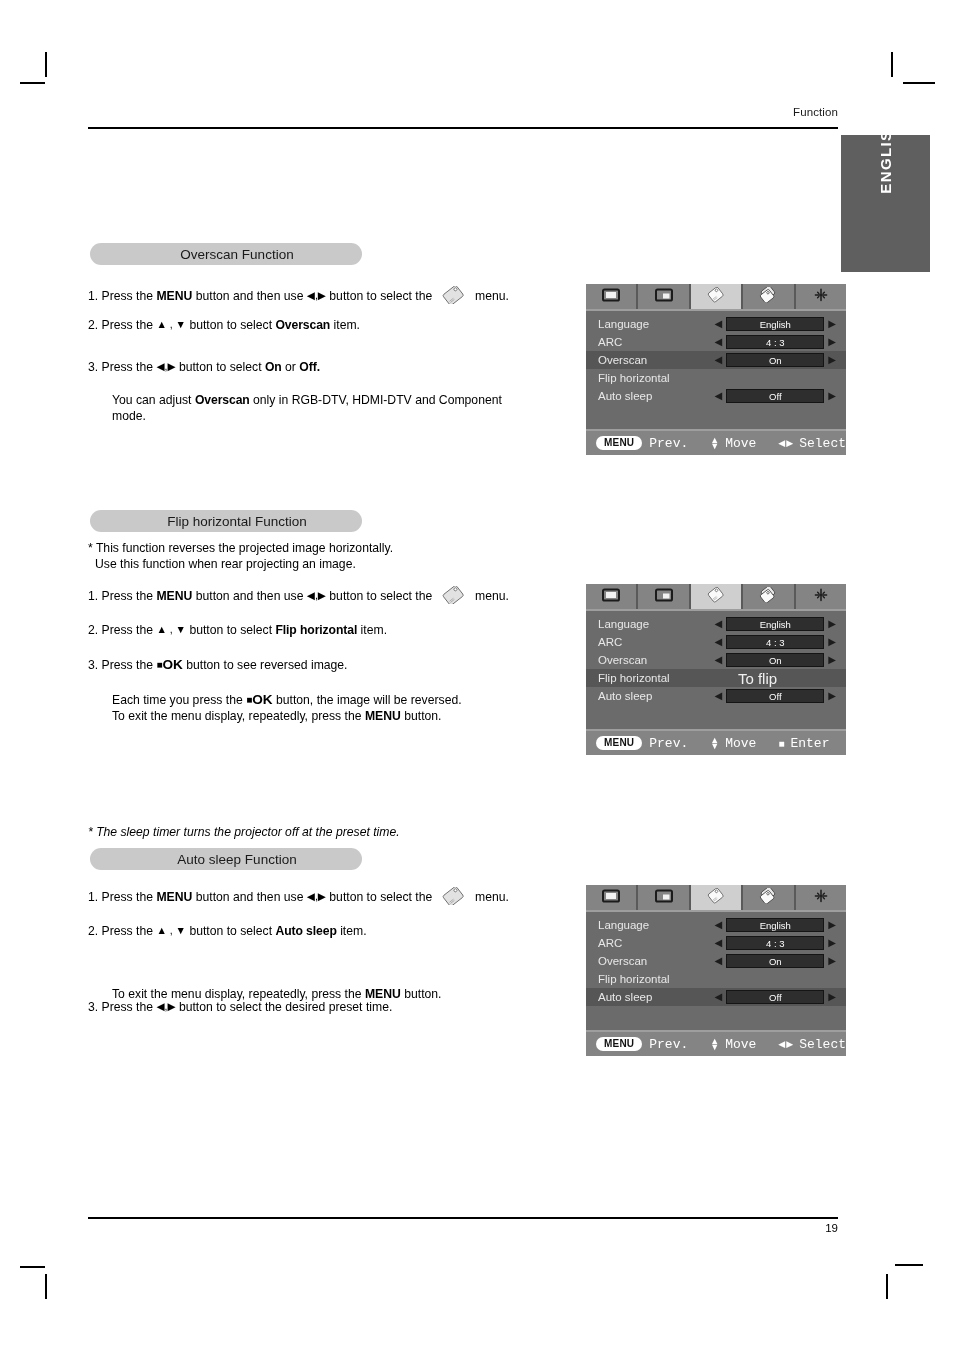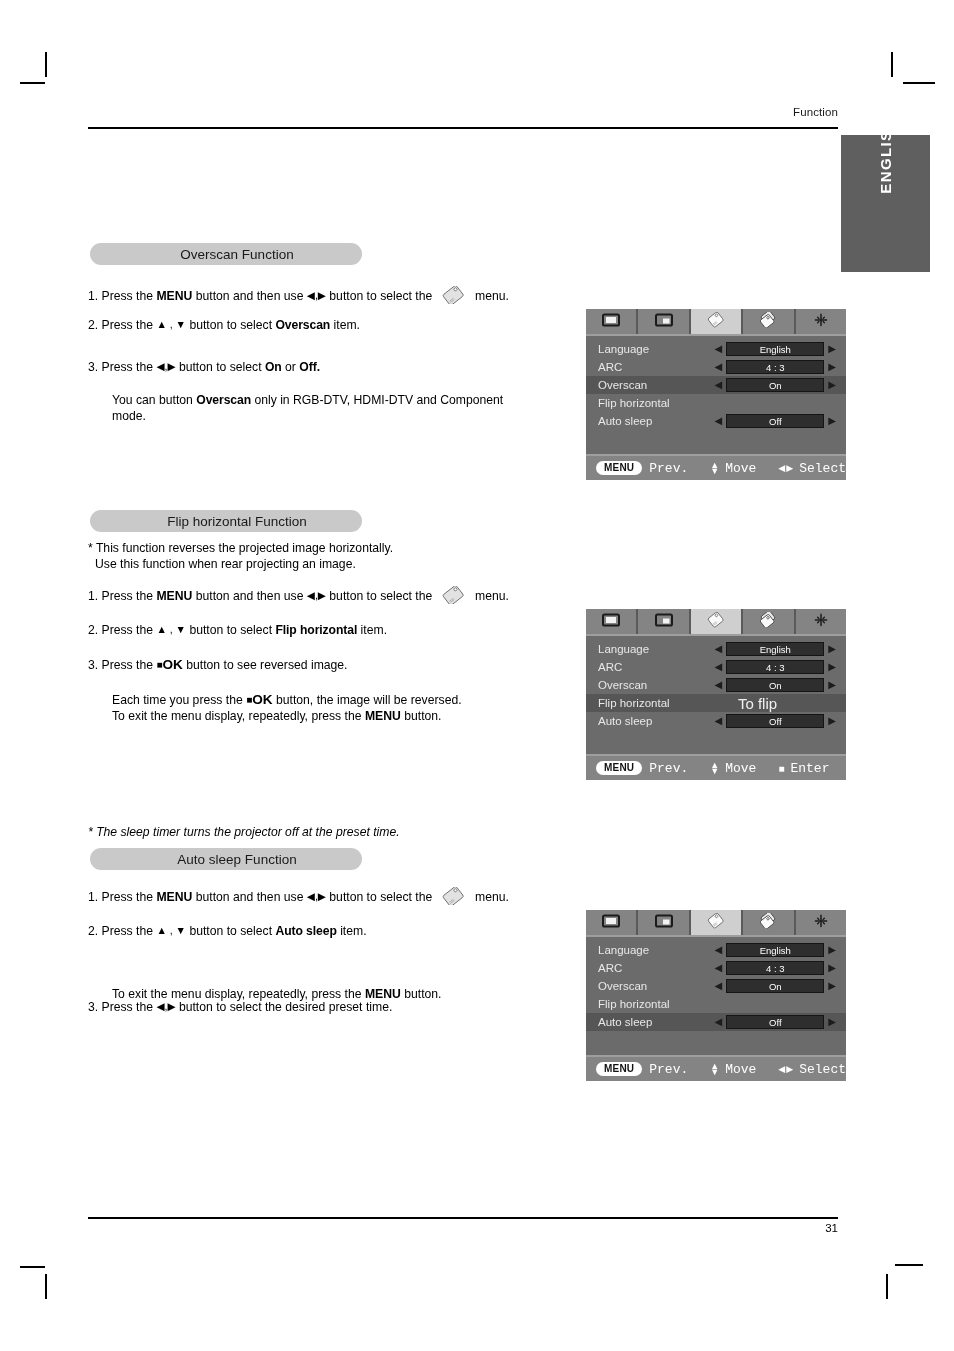--- a/index.html
+++ b/index.html
@@ -105,21 +105,20 @@
     margin: 0 6px;
   }
 
   
   .osd {
     position: absolute;
     left: 586px;
     width: 260px;
     background: #6b6b6b;
     box-shadow: 0 0 0 0 #000;
-    margin-top: 25px;
   }
   .osd-tabs {
     display: flex;
     height: 25px;
     background: #848484;
     border-bottom: 2px solid #9e9e9e;
   }
   .osd-tab {
     flex: 1;
     position: relative;
@@ -297,21 +296,21 @@
   <span>3.</span>
   <span>Press the</span>
   <span class="arrow">◀,▶</span>
   <span>button to select</span>
   <b class="bold-serifish">On</b>
   <span>or</span>
   <b class="bold-serifish">Off.</b>
 </div>
 
 <div class="para" style="left:112px; top:392px;">
-  <span>You can button</span>
+  <span>You can adjust</span>
   <b class="bold-serifish">Overscan</b>
   <span>only in RGB-DTV, HDMI-DTV and Component</span>
   <br>
   <span>mode.</span>
 </div>
 
 <div class="section-pill" style="top:510px;">
   <span>Flip horizontal Function</span>
 </div>
 
@@ -683,13 +682,13 @@
         <span>▼</span>
       </span>
       <span class="osd-footer-text" style="margin-left: 2px;">Move</span>
       <span class="osd-footer-gap"></span>
       <span class="lr">◀▶</span>
       <span class="osd-footer-text" style="margin-left: 0px;">Select</span>
     </div>
   </div>
 
 <div id="footer-rule"></div>
-<div id="page-number">31</div>
+<div id="page-number">19</div>
 
 </body></html>

